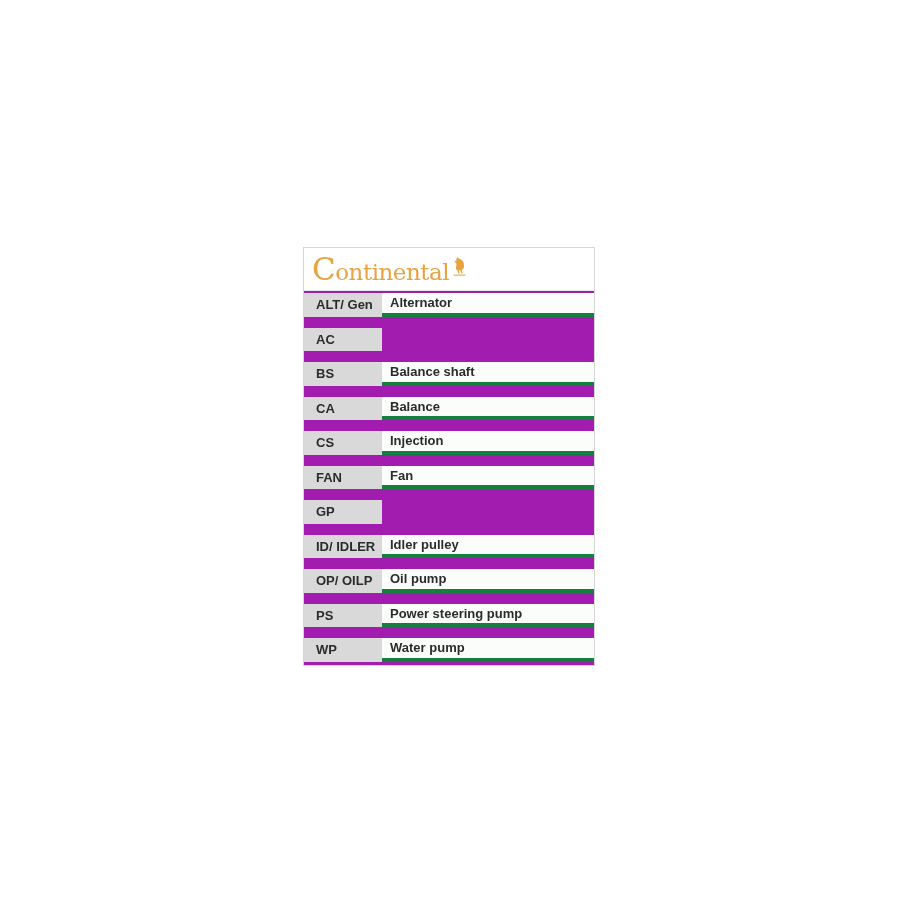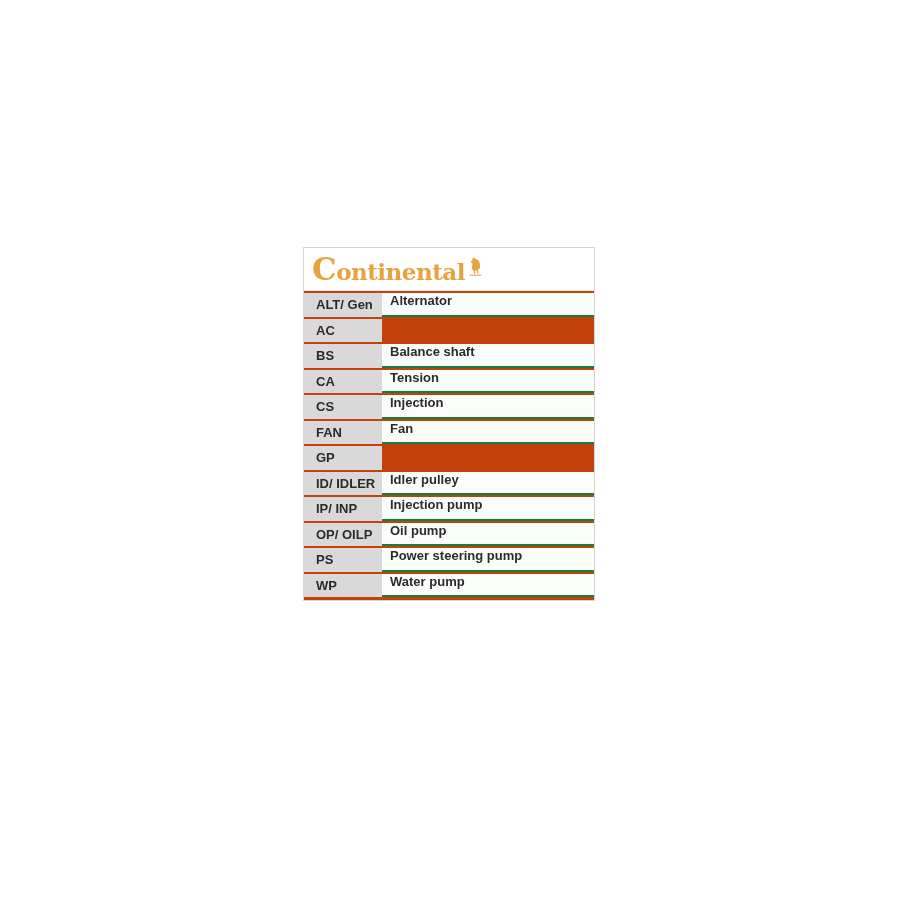--- a/index.html
+++ b/index.html
@@ -19,65 +19,66 @@
     height: 43px;
     display: flex;
     align-items: center;
     padding-left: 8px;
     background: #ffffff;
     border-bottom: 1px solid #e6e6e6;
   }
 
   .logo-text {
     font-family: "DejaVu Serif", serif;
-    font-weight: bold;
+    font-weight: normal;
     font-size: 23px;
     letter-spacing: -0.5px;
     color: #e8a23e;
     line-height: 1;
   }
   .logo-text::first-letter {
     font-size: 31px;
   }
 
   .horse-icon {
     width: 15px;
     height: 21px;
     margin-left: 3px;
     margin-top: -6px;
     flex: 0 0 auto;
   }
 
   .legend-rows {
     display: flex;
     flex-direction: column;
-    gap: 2px;
+    gap: 11px;
     padding: 2px 0 3px 0;
-    background: #c2410c;
+    background: #a21caf;
   }
 
   .legend-row {
     display: flex;
     height: 23.5px;
   }
 
   .abbr-cell {
     width: 78px;
     flex: 0 0 78px;
     background: #d9d9d9;
     display: flex;
     align-items: center;
     padding-left: 12px;
   }
 
   .desc-cell {
     flex: 1;
     background: #fbfdfb;
-    border-bottom: 2px solid #15803d;
-    display: flex;
+    border-bottom: 4px solid #15803d;
+    display: flex;
+    align-items: center;
     padding-left: 8px;
   }
 
   .cell-text {
     font-size: 13px;
     font-weight: bold;
     color: #2b2b2b;
     white-space: nowrap;
   }
 </style>
@@ -126,21 +127,21 @@
       <div class="desc-cell">
         <span class="cell-text">Balance shaft</span>
       </div>
     </div>
 
     <div class="legend-row">
       <div class="abbr-cell">
         <span class="cell-text">CA</span>
       </div>
       <div class="desc-cell">
-        <span class="cell-text">Tension</span>
+        <span class="cell-text">Balance</span>
       </div>
     </div>
 
     <div class="legend-row">
       <div class="abbr-cell">
         <span class="cell-text">CS</span>
       </div>
       <div class="desc-cell">
         <span class="cell-text">Injection</span>
       </div>
@@ -163,28 +164,20 @@
 
     <div class="legend-row">
       <div class="abbr-cell">
         <span class="cell-text">ID/ IDLER</span>
       </div>
       <div class="desc-cell">
         <span class="cell-text">Idler pulley</span>
       </div>
     </div>
 
-    <div class="legend-row">
-      <div class="abbr-cell">
-        <span class="cell-text">IP/ INP</span>
-      </div>
-      <div class="desc-cell">
-        <span class="cell-text">Injection pump</span>
-      </div>
-    </div>
 
     <div class="legend-row">
       <div class="abbr-cell">
         <span class="cell-text">OP/ OILP</span>
       </div>
       <div class="desc-cell">
         <span class="cell-text">Oil pump</span>
       </div>
     </div>
 

